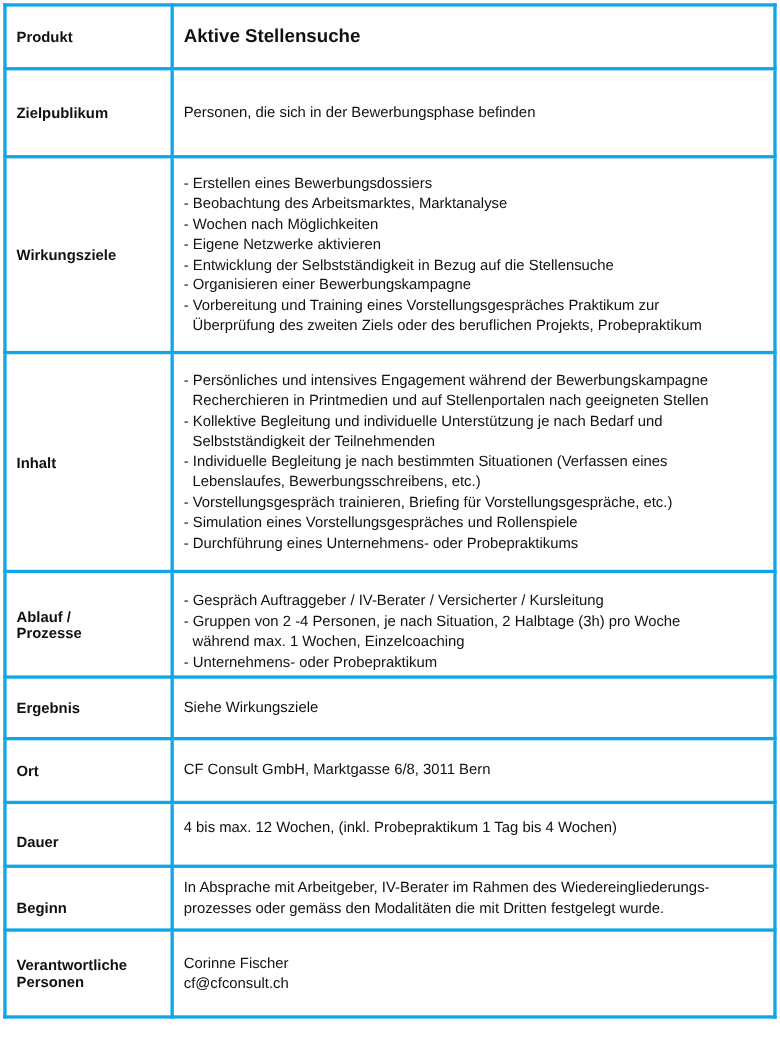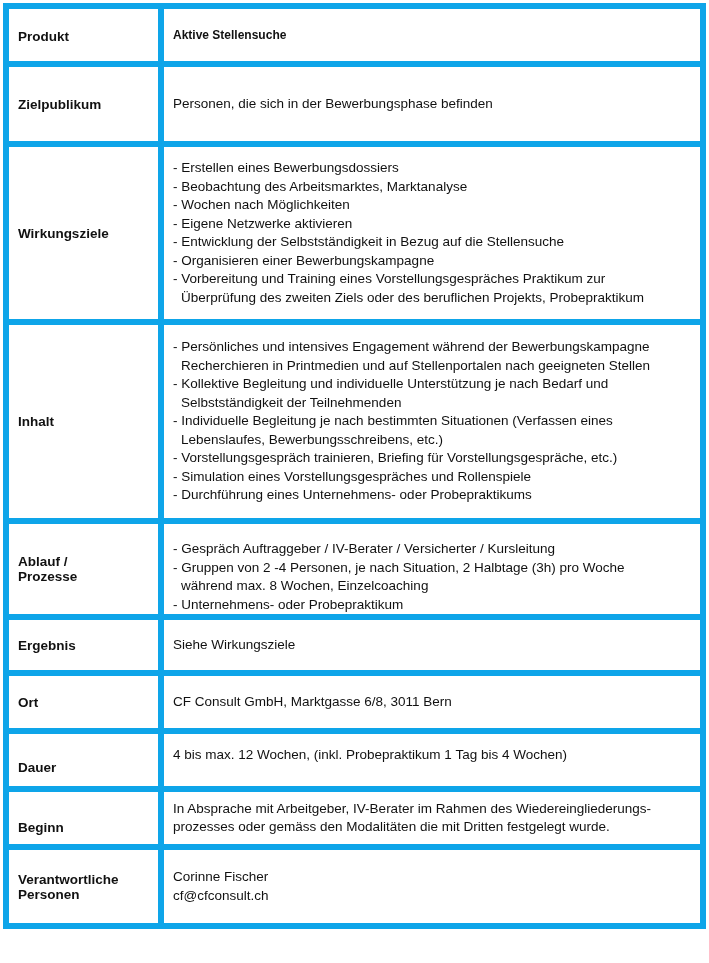--- a/index.html
+++ b/index.html
@@ -1,21 +1,21 @@
 <!DOCTYPE html>
 <html><head>
 <meta charset="utf-8">
 <style>
   html, body { margin:0; padding:0; background:#ffffff; }
   body { width:709px; height:963px; position:relative; overflow:hidden; font-family:"Liberation Sans", sans-serif; color:#111; }
   table.doc { position:absolute; left:3px; top:3px; width:703px; border-collapse:collapse; table-layout:fixed; }
-  table.doc td { border:6px solid #0ea5e9; vertical-align:middle; padding:0; }
+  table.doc td { border:3px solid #0ea5e9; vertical-align:middle; padding:0; }
   td.label { width:140px; padding-left:9px !important; font-weight:bold; font-size:13.5px; }
   td.value { padding-left:9px !important; font-size:13.5px; line-height:18.5px; }
-  .title { font-size:12px; font-weight:bold; }
+  .title { font-size:17px; font-weight:bold; }
   .bold { font-weight:normal; }
   .line { display:block; white-space:nowrap; }
   .cont { padding-left:8px; }
 </style>
 </head>
 <body>
 
 <table class="doc">
   <tbody>
       <tr style="height:58px">
@@ -54,21 +54,21 @@
     </td>
   </tr>
   <tr style="height:96px">
     <td class="label">
       <span class="line">Ablauf /</span>
       <span class="line">Prozesse</span>
     </td>
     <td class="value" style="vertical-align:top;padding-top:16px">
       <span class="line">- Gespräch Auftraggeber / IV-Berater / Versicherter / Kursleitung</span>
       <span class="line">- Gruppen von 2 -4 Personen, je nach Situation, 2 Halbtage (3h) pro Woche</span>
-      <span class="line cont">während max. 8 Wochen, Einzelcoaching</span>
+      <span class="line cont">während max. 1 Wochen, Einzelcoaching</span>
       <span class="line">- Unternehmens- oder Probepraktikum</span>
     </td>
   </tr>
   <tr style="height:56px">
     <td class="label">Ergebnis</td>
     <td class="value">Siehe Wirkungsziele</td>
   </tr>
   <tr style="height:58px">
     <td class="label">Ort</td>
     <td class="value bold">CF Consult GmbH, Marktgasse 6/8, 3011 Bern</td>

